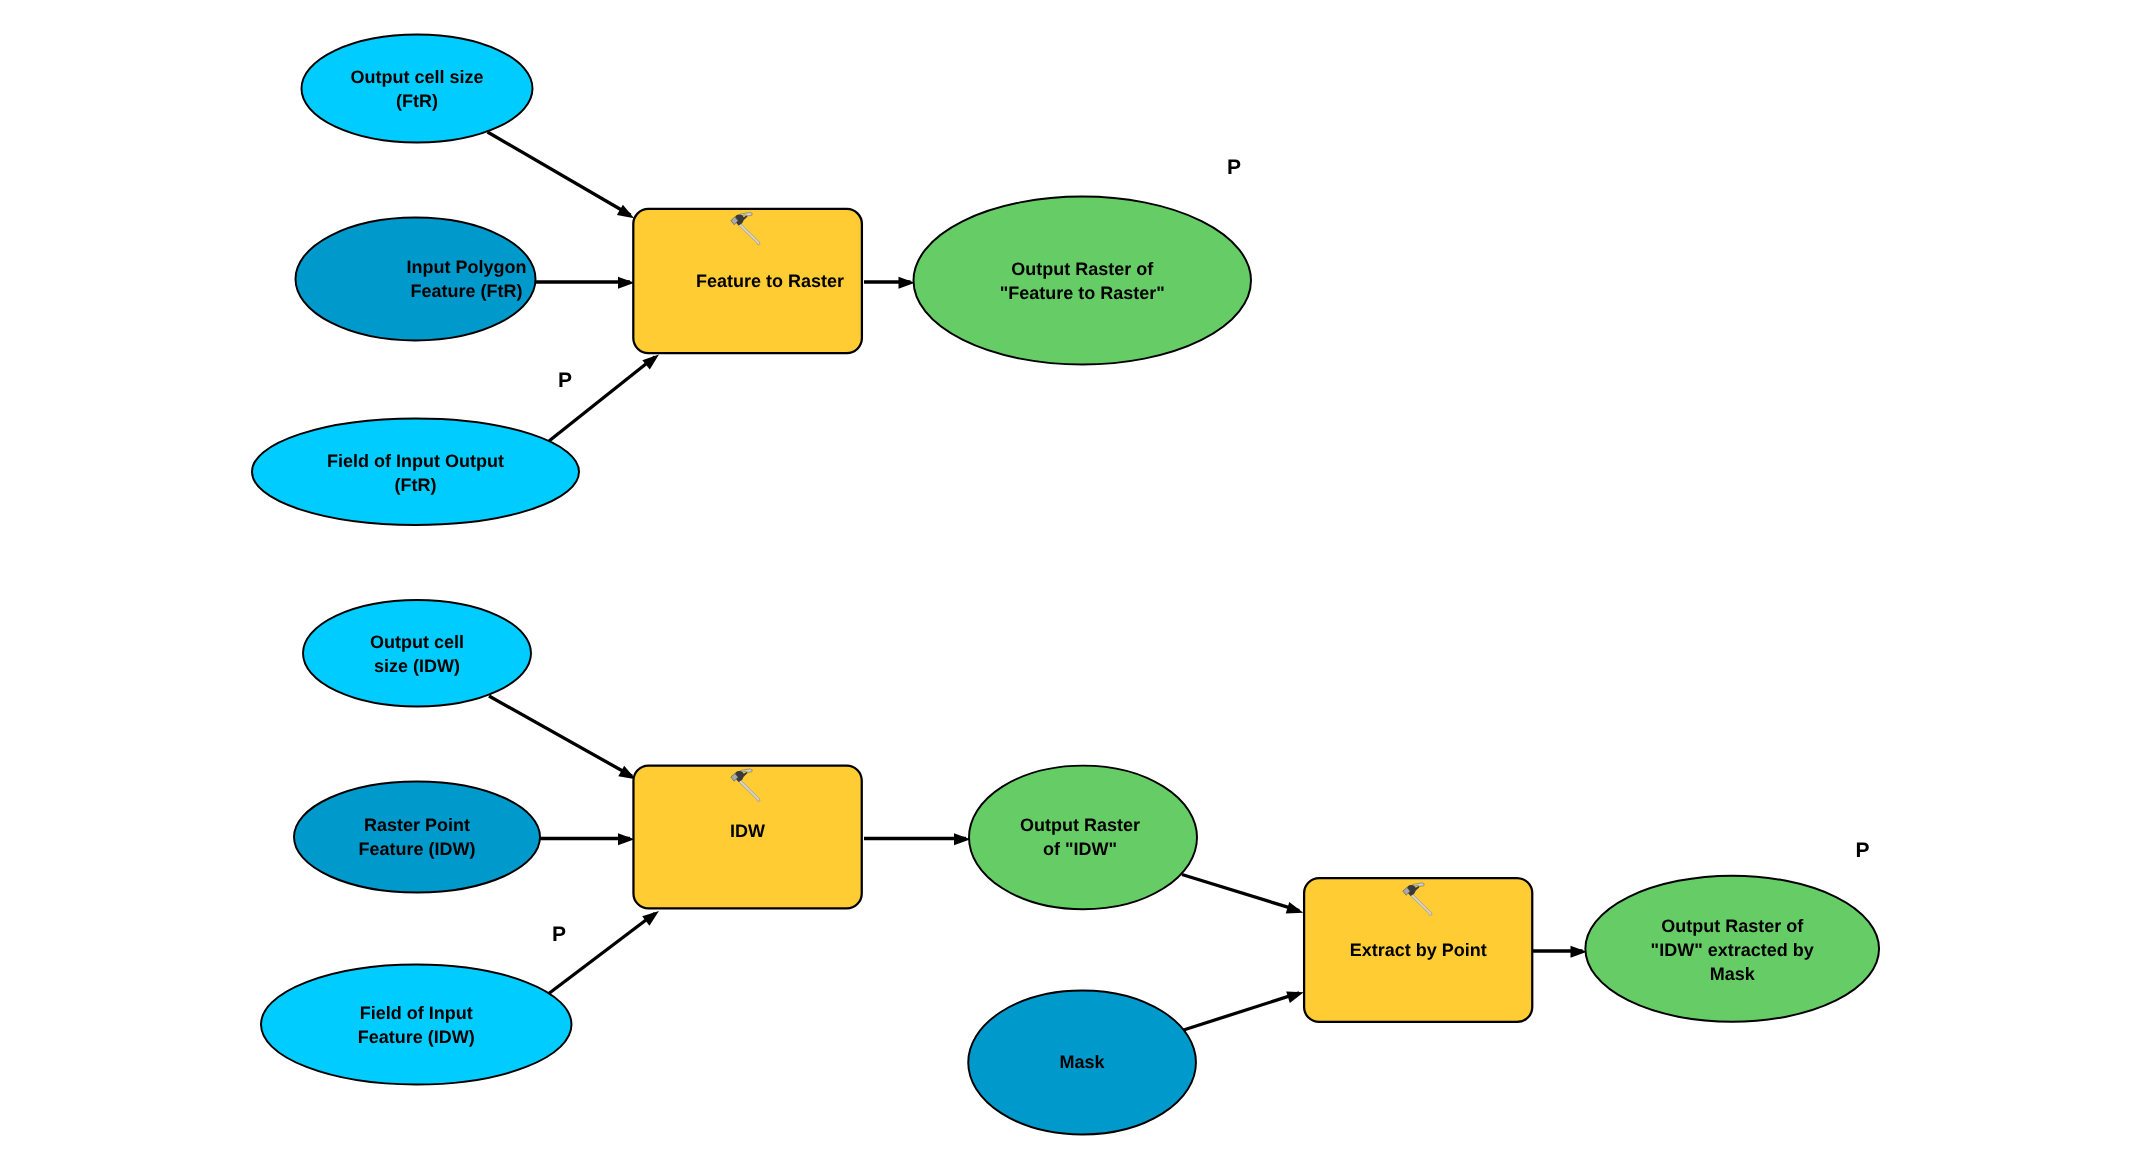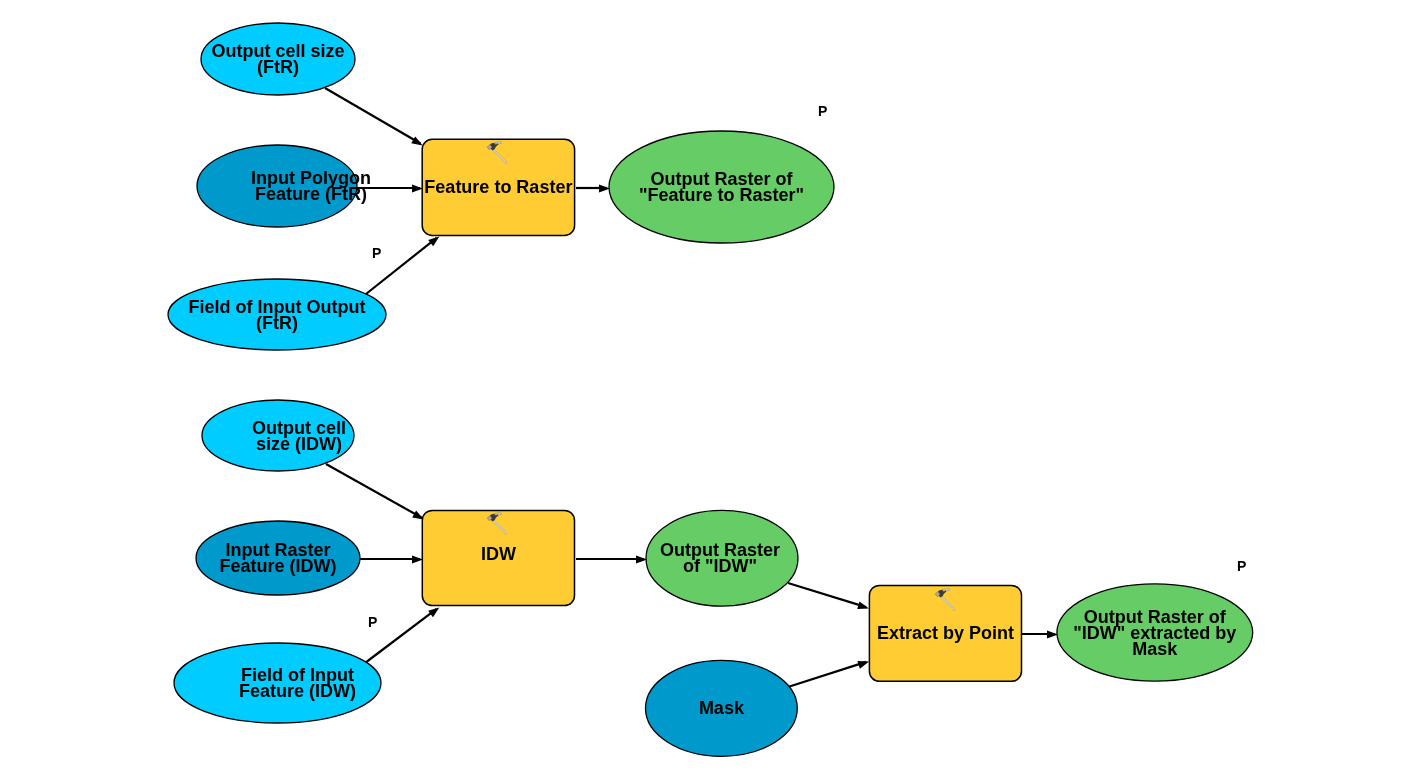--- a/index.html
+++ b/index.html
@@ -1,20 +1,20 @@
 <!DOCTYPE html>
 <html><head>
 <meta charset="utf-8">
 <title>ModelBuilder Diagram</title>
 <style>
   html,body{margin:0;padding:0;background:#ffffff;}
   body{width:1421px;height:780px;overflow:hidden;font-family:"Liberation Sans",sans-serif;}
   #canvas{position:relative;width:1421px;height:780px;background:#fff;}
   svg.layer{position:absolute;left:0;top:0;width:1421px;height:780px;}
-  .node-label{position:absolute;text-align:center;font-weight:bold;font-size:18px;line-height:16px;color:#000;pointer-events:none;}
+  .node-label{position:absolute;text-align:center;font-weight:bold;font-size:12px;line-height:16px;color:#000;pointer-events:none;}
   .plabel{position:absolute;font-weight:bold;font-size:14px;line-height:14px;color:#000;}
 </style>
 </head>
 <body>
 
 <div id="canvas">
   <svg class="layer" id="svg-layer" viewBox="0 0 1421 780">
       <g>
         <line x1="325" y1="88" x2="420.40674587944227" y2="143.49167872579804" stroke="#000" stroke-width="2.2"></line>
         <polygon points="422.74861312096635,145.43220902009296 411.22891964665195,143.3593698420961 415.2511097111905,136.44402552060876" fill="#000"></polygon>
@@ -123,36 +123,36 @@
         <div>(FtR)</div>
       </div>
       <div class="node-label" style="left: 197px; width: 160px; top: 170px; margin-left: 34px;">
         <div>Input Polygon</div>
         <div>Feature (FtR)</div>
       </div>
       <div class="node-label" style="left: 168px; width: 218px; top: 298.5px;">
         <div>Field of Input Output</div>
         <div>(FtR)</div>
       </div>
-      <div class="node-label" style="left: 422.2px; width: 152.4px; top: 179.35px;">
+      <div class="node-label" style="left: 422.2px; width: 152.4px; top: 179.35px; padding-left: 15px;">
         <div>Feature to Raster</div>
       </div>
       <div class="node-label" style="left: 609px; width: 225px; top: 171px;">
         <div>Output Raster of</div>
         <div>"Feature to Raster"</div>
       </div>
-      <div class="node-label" style="left: 202px; width: 152px; top: 419.5px; margin-left: 21px;">
+      <div class="node-label" style="left: 202px; width: 152px; top: 419.5px;">
         <div>Output cell</div>
         <div>size (IDW)</div>
       </div>
       <div class="node-label" style="left: 196px; width: 164px; top: 542px;">
-        <div>Input Raster</div>
+        <div>Raster Point</div>
         <div>Feature (IDW)</div>
       </div>
-      <div class="node-label" style="left: 174px; width: 207px; top: 667px; margin-left: 20px;">
+      <div class="node-label" style="left: 174px; width: 207px; top: 667px;">
         <div>Field of Input</div>
         <div>Feature (IDW)</div>
       </div>
       <div class="node-label" style="left: 422.3px; width: 152.2px; top: 546px;">
         <div>IDW</div>
       </div>
       <div class="node-label" style="left: 646px; width: 148px; top: 542.3px;">
         <div>Output Raster</div>
         <div>of "IDW"</div>
       </div>

